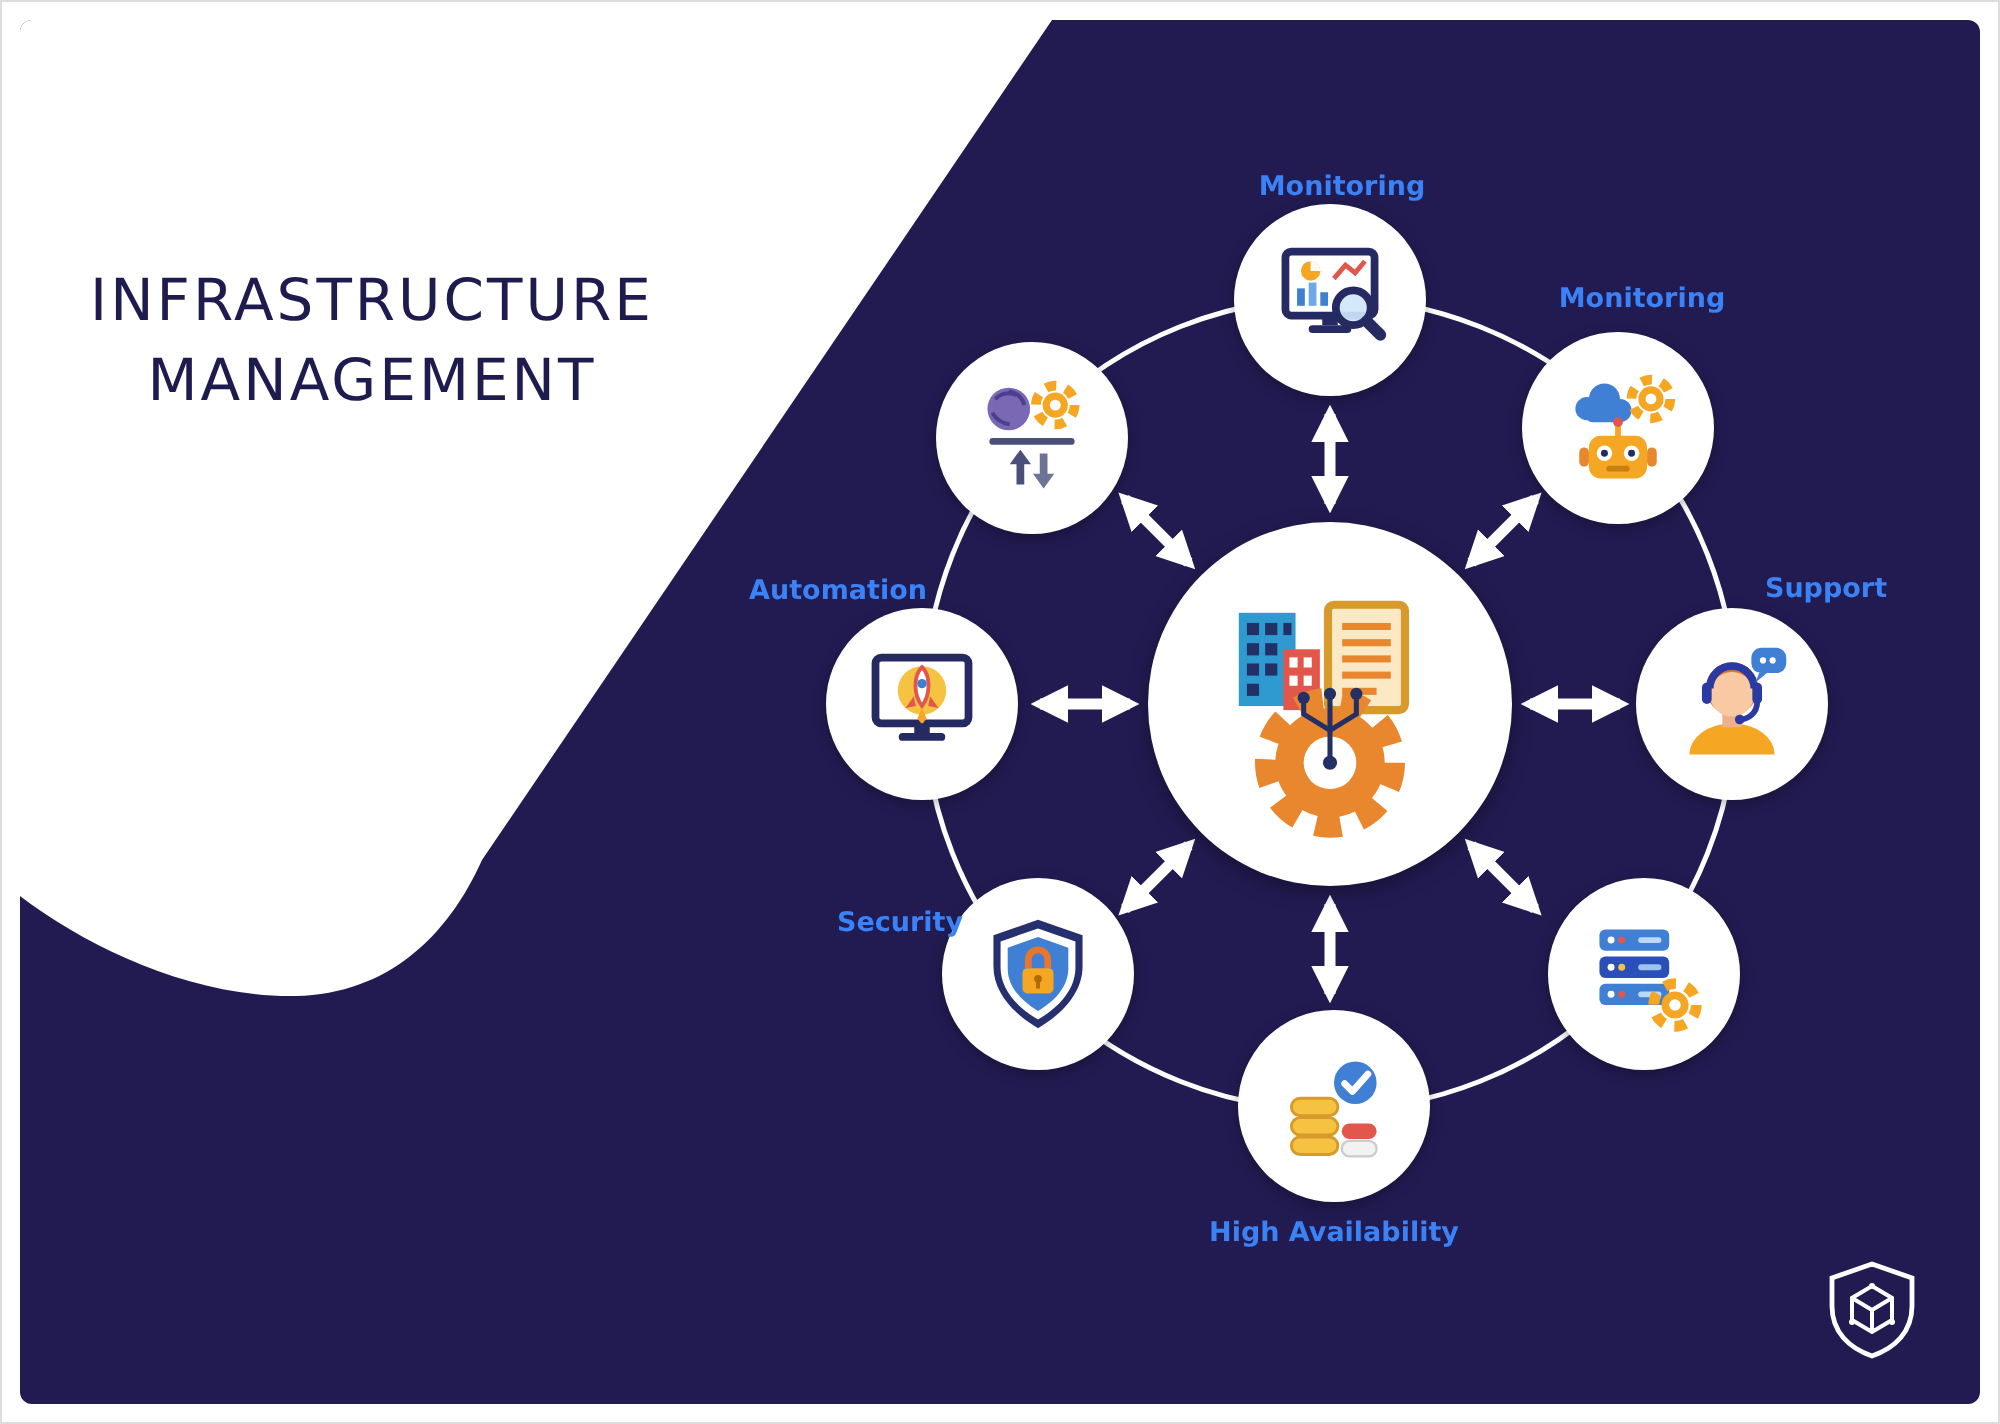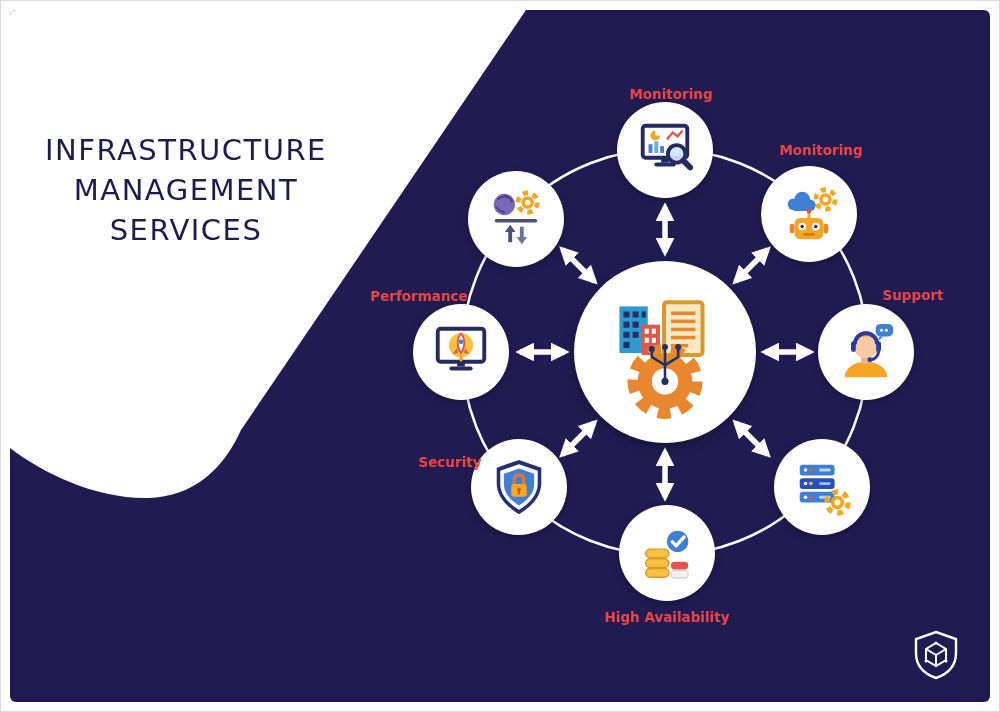--- a/index.html
+++ b/index.html
@@ -12,21 +12,21 @@
   .node{position:absolute;width:96px;height:96px;border-radius:50%;background:#ffffff;display:flex;align-items:center;justify-content:center;box-shadow:0 2px 7px rgba(0,0,0,.30);}
   .center-node{position:absolute;left:564px;top:251px;width:182px;height:182px;border-radius:50%;background:#ffffff;display:flex;align-items:center;justify-content:center;box-shadow:0 3px 10px rgba(0,0,0,.35);}
   .n-monitoring{left:607px;top:92px;}
   .n-automation{left:751px;top:156px;}
   .n-support{left:808px;top:294px;}
   .n-server{left:764px;top:429px;}
   .n-ha{left:609px;top:495px;}
   .n-security{left:461px;top:429px;}
   .n-deployment{left:403px;top:294px;}
   .n-perf{left:458px;top:161px;}
-  .label{position:absolute;color:#ef4444;font-weight:bold;font-size:13.5px;line-height:17px;text-align:center;white-space:pre-line;transform:translate(-50%,-50%);}
+  .label{position:absolute;color:#3b82f6;font-weight:bold;font-size:13.5px;line-height:17px;text-align:center;white-space:pre-line;transform:translate(-50%,-50%);}
   .l-monitoring{left:661px;top:84px;}
   .l-automation{left:811px;top:140px;}
   .l-support{left:887px;top:285px;margin-left:16px;}
   .l-server{left:893px;top:428px;}
   .l-ha{left:657px;top:607px;}
   .l-security{left:440px;top:452px;}
   .l-deployment{left:409px;top:286px;}
   .l-perf{left:511px;top:143px;}
   .logo{position:absolute;left:903px;top:620px;}
 </style>
@@ -36,21 +36,20 @@
 <div class="frame">
   <div class="panel">
 
     <svg class="wedge" width="980" height="692" viewBox="0 0 980 692" aria-hidden="true">
       <path d="M0 0 H516 L231 420 C214 458 184 487 138 488 C87 489 34 464 0 438 Z" fill="#ffffff"></path>
     </svg>
 
     <div class="title">
       <div>INFRASTRUCTURE</div>
       <div>MANAGEMENT</div>
-      <div>SERVICES</div>
     </div>
 
     <svg class="ringsvg" width="980" height="692" viewBox="0 0 980 692" aria-hidden="true">
       <defs>
         <marker id="arr" viewBox="0 0 10 10" refX="7.5" refY="5" markerWidth="3.4" markerHeight="3.4" orient="auto-start-reverse">
           <path d="M0 0 L10 5 L0 10 Z" fill="#ffffff"></path>
         </marker>
       </defs>
       <circle cx="655" cy="342" r="203" fill="none" stroke="#ffffff" stroke-width="2.5"></circle>
       <g stroke="#ffffff" stroke-width="5.5" marker-start="url(#arr)" marker-end="url(#arr)">
@@ -250,21 +249,21 @@
         <line x1="38" y1="40" x2="38" y2="51" stroke="#6c7396" stroke-width="4"></line>
         <path d="M38 58 l-5.5 -7.5 h11 Z" fill="#6c7396"></path>
       </svg>
     </div>
 
     <div class="label l-monitoring">Monitoring</div>
     <div class="label l-automation">Monitoring</div>
     <div class="label l-support">Support</div>
     <div class="label l-ha">High Availability</div>
     <div class="label l-security">Security</div>
-    <div class="label l-deployment">Performance</div>
+    <div class="label l-deployment">Automation</div>
 
     <svg class="logo" width="46" height="50" viewBox="0 0 46 50" aria-hidden="true">
       <path d="M23 2 L43 9 V23 C43 36 34.5 44 23 48 C11.5 44 3 36 3 23 V9 Z" fill="none" stroke="#ffffff" stroke-width="2.4"></path>
       <path d="M23 13 l10 6 v11 l-10 6 -10 -6 V19 Z" fill="none" stroke="#ffffff" stroke-width="2"></path>
       <path d="M23 36 V25 M23 25 l10 -6 M23 25 l-10 -6" stroke="#ffffff" stroke-width="2" fill="none"></path>
       <circle cx="23" cy="13" r="1.5" fill="#ffffff"></circle>
       <circle cx="33" cy="31" r="1.5" fill="#ffffff"></circle>
       <circle cx="13" cy="31" r="1.5" fill="#ffffff"></circle>
     </svg>
 

